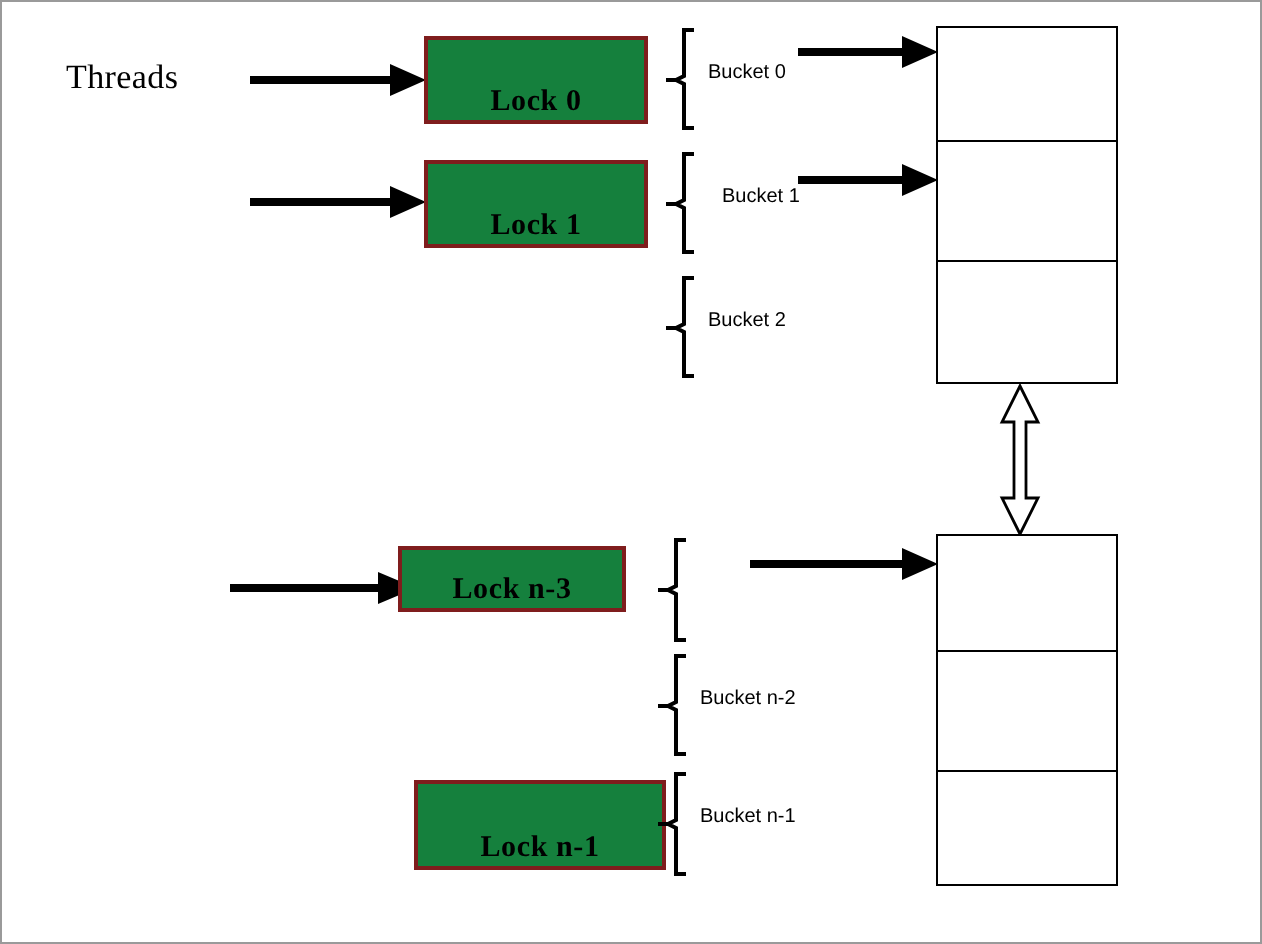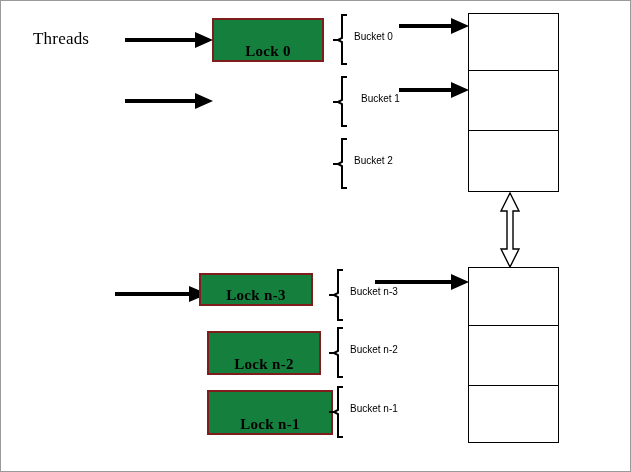--- a/index.html
+++ b/index.html
@@ -105,29 +105,29 @@
 
   <svg class="arrow" style="left:114px; top:280px;" width="95" height="26">
     <line x1="0" y1="13" x2="78" y2="13" stroke="#000" stroke-width="4"></line>
     <polygon points="74,5 93,13 74,21" fill="#000"></polygon>
   </svg>
 
   <div class="lock-box" style="left:211px; top:17px; width:112px; height:44px;">
     <span class="lock-label">Lock 0</span>
   </div>
 
+  <div class="lock-box" style="left:211px; top:79px; width:112px; height:44px;">
+    <span class="lock-label">Lock 1</span>
+  </div>
 
 
   <div class="lock-box" style="left:198px; top:272px; width:114px; height:33px;">
     <span class="lock-label">Lock n-3</span>
   </div>
 
-  <div class="lock-box" style="left:206px; top:330px; width:114px; height:44px;">
-    <span class="lock-label">Lock n-2</span>
-  </div>
 
   <div class="lock-box" style="left:206px; top:389px; width:126px; height:45px;">
     <span class="lock-label">Lock n-1</span>
   </div>
 
   <svg class="bracket" style="left:332px; top:13px;" width="18" height="52">
     <path d="M 14 1 L 9 1 L 9 24 L 5 26 L 9 28 L 9 50 L 14 50" fill="none" stroke="#000" stroke-width="2"></path>
     <line x1="0" y1="26" x2="6" y2="26" stroke="#000" stroke-width="2"></line>
   </svg>
 
@@ -155,21 +155,20 @@
     <path d="M 14 1 L 9 1 L 9 24 L 5 26 L 9 28 L 9 51 L 14 51" fill="none" stroke="#000" stroke-width="2"></path>
     <line x1="0" y1="26" x2="6" y2="26" stroke="#000" stroke-width="2"></line>
   </svg>
 
   <div class="bucket-label" style="left:353px; top:30px;">Bucket 0</div>
 
   <div class="bucket-label" style="left:360px; top:92px;">Bucket 1</div>
 
   <div class="bucket-label" style="left:353px; top:154px;">Bucket 2</div>
 
-  <div class="bucket-label" style="left:349px; top:285px;">Bucket n-3</div>
 
   <div class="bucket-label" style="left:349px; top:343px;">Bucket n-2</div>
 
   <div class="bucket-label" style="left:349px; top:402px;">Bucket n-1</div>
 
   <svg class="arrow" style="left:398px; top:12px;" width="72" height="26">
     <line x1="0" y1="13" x2="56" y2="13" stroke="#000" stroke-width="4"></line>
     <polygon points="52,5 70,13 52,21" fill="#000"></polygon>
   </svg>
 

